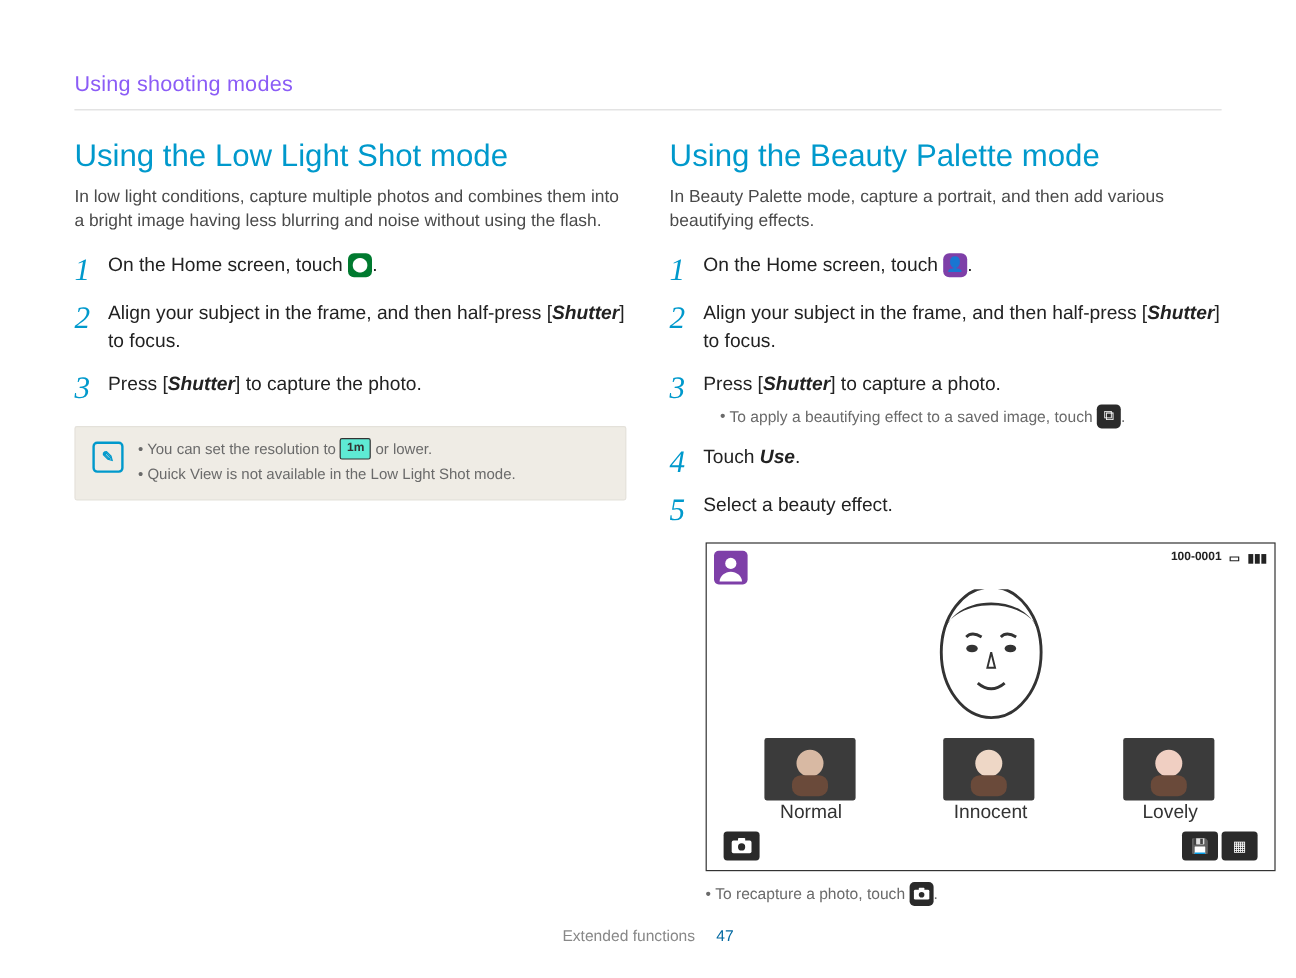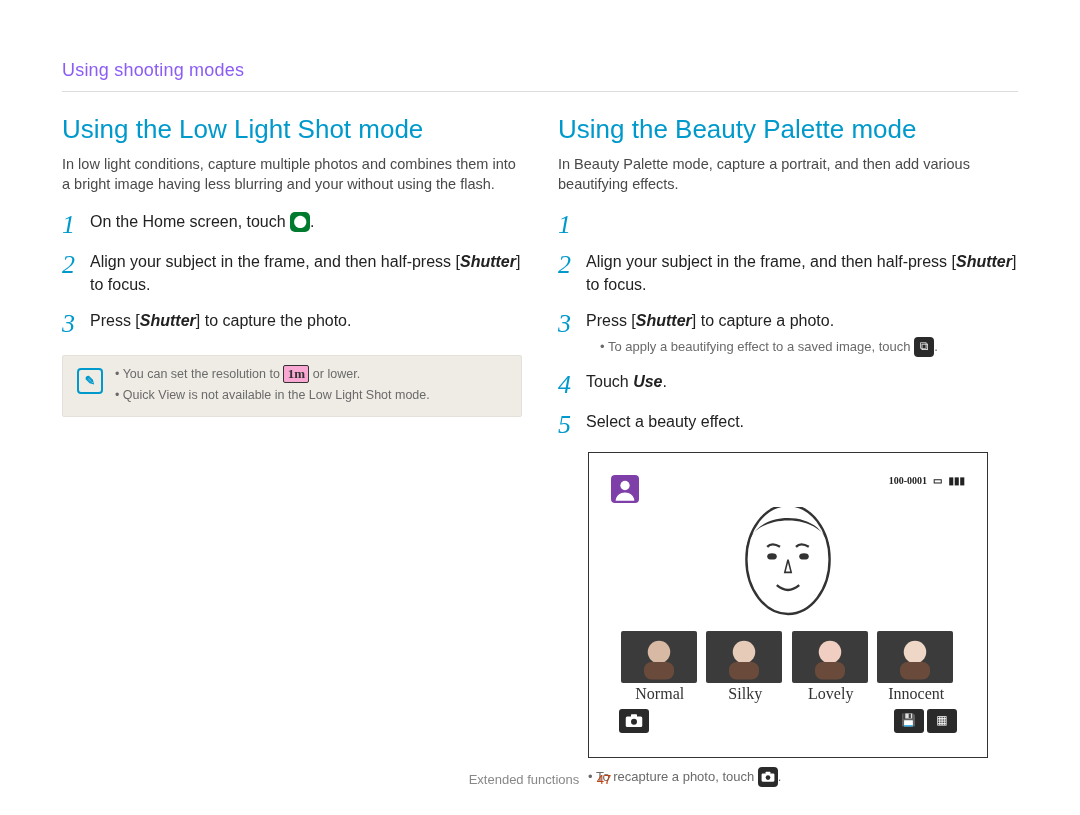--- a/index.html
+++ b/index.html
@@ -142,41 +142,39 @@
   }
   .ic-gallery {
     background: #2a2a2a;
     border-radius: 4px;
   }
   .ic-camera {
     background: #2a2a2a;
     border-radius: 4px;
   }
   .ic-res {
-    background: #f9a8d4;
+    background: #5eead4;
     border: 1px solid #333;
     color: #333;
     border-radius: 2px;
     width: 24px;
     height: 16px;
-    font-size: 13px;
+    font-size: 10px;
     font-weight: bold;
-    font-family: Liberation Serif, serif;
   }
 
   
   .palette-shot {
-    width: 400px;
+    width: 475px;
     border: 1px solid #333;
     margin: 14px 0 4px 30px;
     box-sizing: border-box;
-    padding: 22px;
+    padding: 6px;
     font-size: 11px;
     color: #fff;
-    font-family: Liberation Serif, serif;
   }
   .palette-shot .top-row {
     display: flex;
     justify-content: space-between;
     align-items: flex-start;
     margin-bottom: 4px;
   }
   .palette-shot .mode-icon {
     width: 28px; height: 28px;
     background: #7e3fa8;
@@ -243,34 +241,34 @@
 
   .footer {
     position: absolute;
     bottom: 28px;
     left: 0;
     width: 100%;
     text-align: center;
     font-size: 13px;
     color: #888;
   }
-  .footer .pg { color: #c2410c; font-weight: 500; margin-left: 14px;}
+  .footer .pg { color: #0369a1; font-weight: 500; margin-left: 14px;}
 </style>
 </head>
 <body>
 
 <div class="page">
   <div class="breadcrumb">Using shooting modes</div>
   <hr class="divider">
 
   <div class="columns">
 
     <div class="col">
       <h2 class="section-title">Using the Low Light Shot mode</h2>
-      <p class="intro">In low light conditions, capture multiple photos and combines them into a bright image having less blurring and your without using the flash.</p>
+      <p class="intro">In low light conditions, capture multiple photos and combines them into a bright image having less blurring and noise without using the flash.</p>
 
       <ol class="steps">
         <li>
           <span class="step-num">1</span>
           <span class="step-body">
             <span>On the Home screen, touch </span>
             <span class="inline-icon ic-low-light">⬤</span><span>.</span>
           </span>
         </li>
         <li>
@@ -298,20 +296,24 @@
       </div>
     </div>
 
     <div class="col">
       <h2 class="section-title">Using the Beauty Palette mode</h2>
       <p class="intro">In Beauty Palette mode, capture a portrait, and then add various beautifying effects.</p>
 
       <ol class="steps">
         <li>
           <span class="step-num">1</span>
+          <span class="step-body">
+            <span>On the Home screen, touch </span>
+            <span class="inline-icon ic-beauty">👤</span><span>.</span>
+          </span>
         </li>
         <li>
           <span class="step-num">2</span>
           <span class="step-body">
             <span>Align your subject in the frame, and then half-press [</span><span class="bold">Shutter</span><span>] to focus.</span>
           </span>
         </li>
         <li>
           <span class="step-num">3</span>
           <span class="step-body">
@@ -368,44 +370,35 @@
                 <svg viewBox="0 0 40 40">
                   <circle cx="20" cy="16" r="9" fill="#d8b9a3"></circle>
                   <rect x="8" y="24" width="24" height="14" rx="6" fill="#6a4a3a"></rect>
                 </svg>
               </div>
             <div class="opt-label">Normal</div>
           </div>
           <div class="opt">
             <div class="thumb">
                 <svg viewBox="0 0 40 40">
-                  <circle cx="20" cy="16" r="9" fill="#e6cbb8"></circle>
+                  <circle cx="20" cy="16" r="9" fill="#eed7c6"></circle>
                   <rect x="8" y="24" width="24" height="14" rx="6" fill="#6a4a3a"></rect>
                 </svg>
               </div>
-            <div class="opt-label">Silky</div>
+            <div class="opt-label">Innocent</div>
           </div>
           <div class="opt">
             <div class="thumb">
                 <svg viewBox="0 0 40 40">
                   <circle cx="20" cy="16" r="9" fill="#f0cfc2"></circle>
                   <rect x="8" y="24" width="24" height="14" rx="6" fill="#6a4a3a"></rect>
                 </svg>
               </div>
             <div class="opt-label">Lovely</div>
           </div>
-          <div class="opt">
-            <div class="thumb">
-                <svg viewBox="0 0 40 40">
-                  <circle cx="20" cy="16" r="9" fill="#eed7c6"></circle>
-                  <rect x="8" y="24" width="24" height="14" rx="6" fill="#6a4a3a"></rect>
-                </svg>
-              </div>
-            <div class="opt-label">Innocent</div>
-          </div>
         </div>
         <div class="bottom-row">
           <span class="btn-sq">
             <svg width="18" height="14" viewBox="0 0 24 18">
                 <rect x="1" y="3" width="22" height="14" rx="2" fill="#fff"></rect>
                 <circle cx="12" cy="10" r="4" fill="#2a2a2a"></circle>
                 <rect x="8" y="0" width="8" height="4" rx="1" fill="#fff"></rect>
               </svg>
           </span>
           <span>

